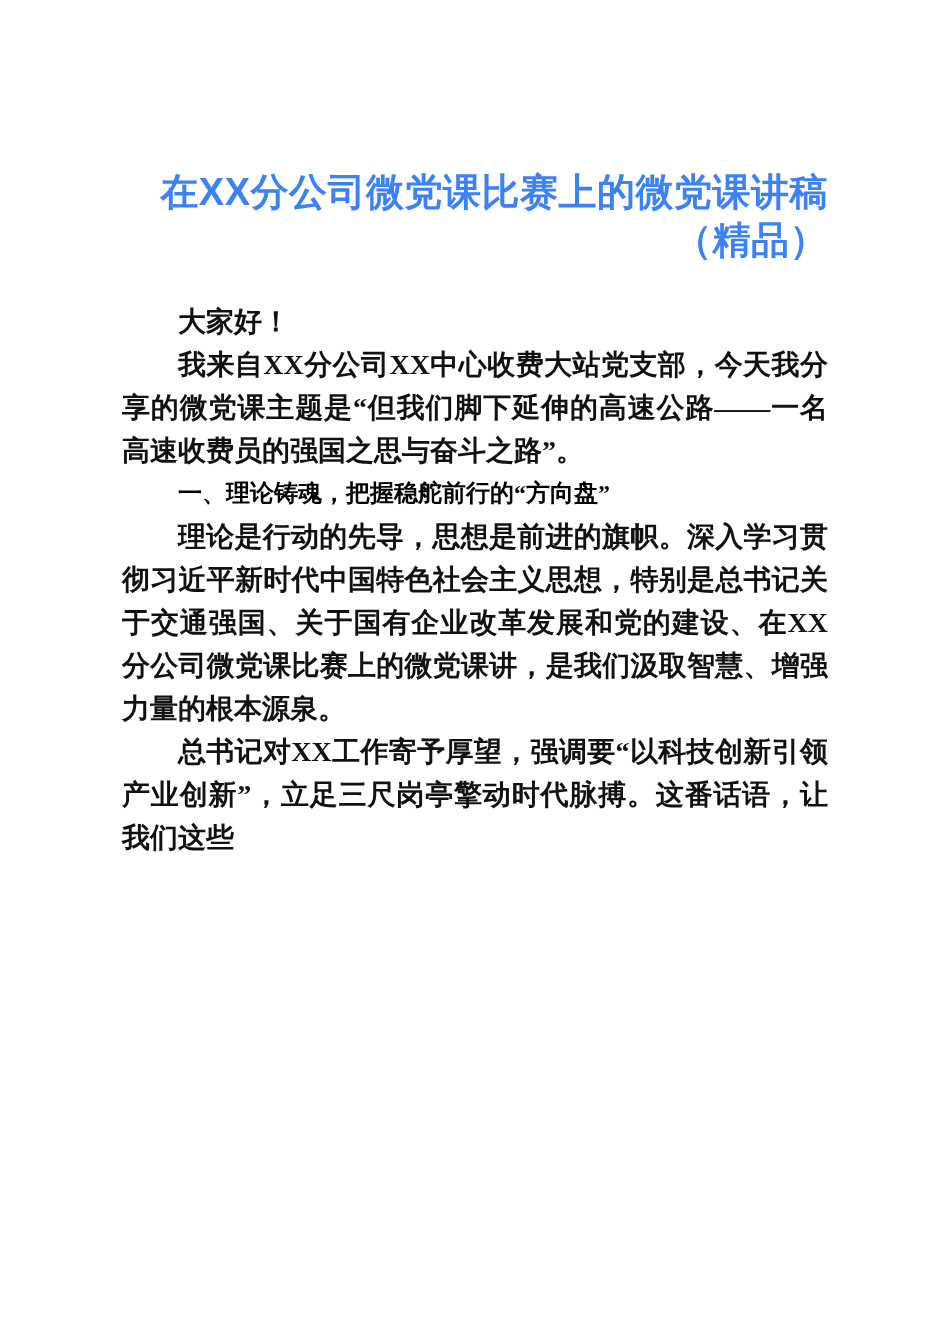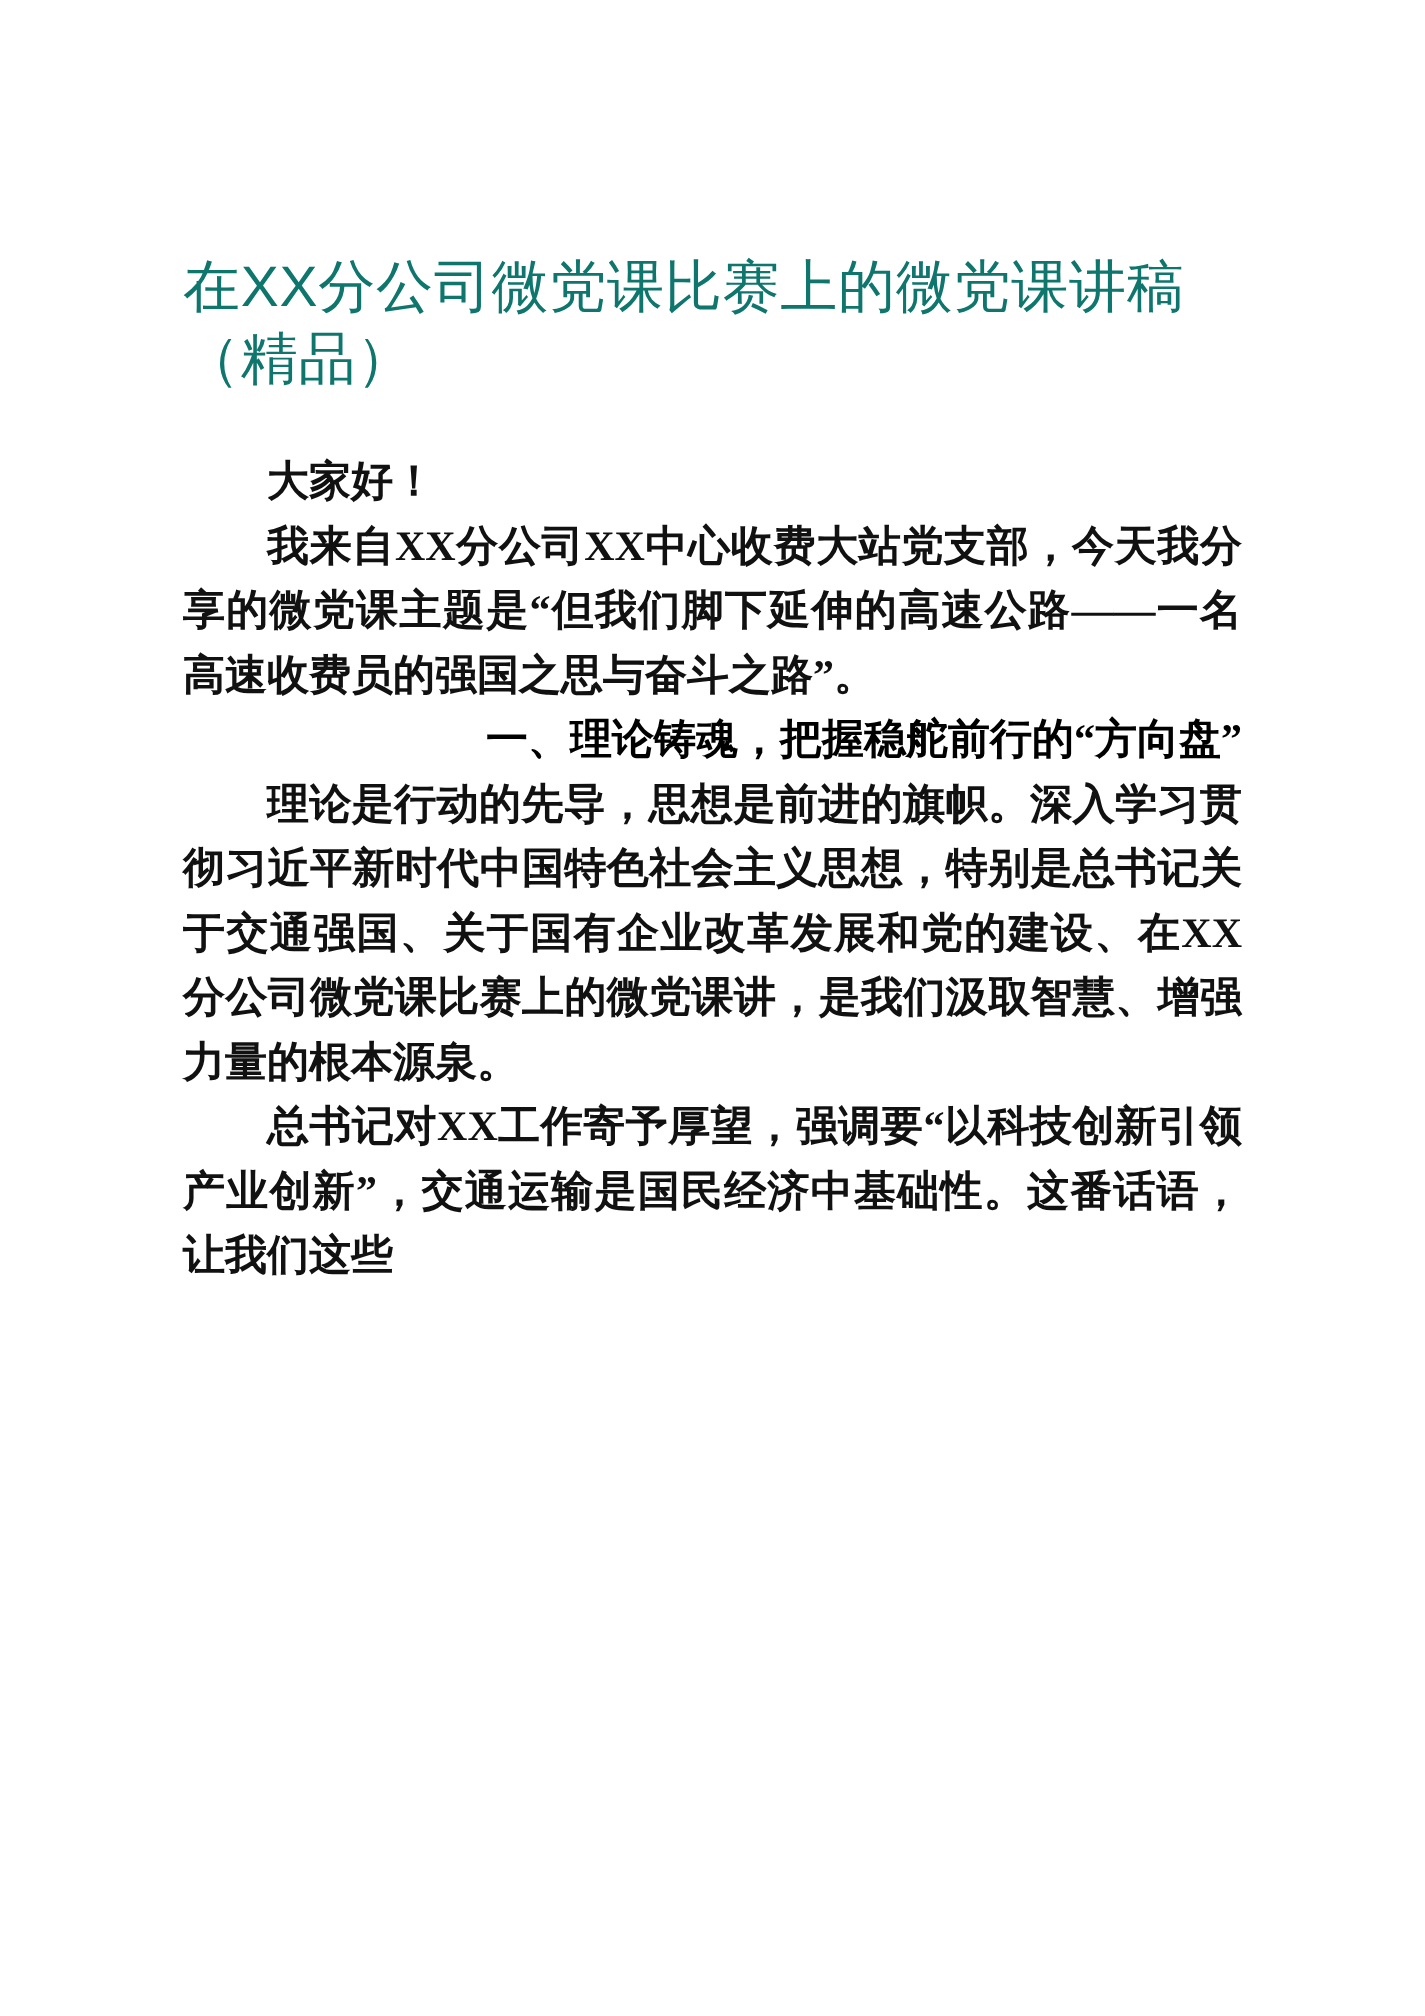--- a/index.html
+++ b/index.html
@@ -29,27 +29,27 @@
     left: 122px;
     top: 0;
     width: 706px;
   }
 
   
   .doc-title {
     margin: 0;
     padding: 0;
     font-family: "Liberation Sans", "DejaVu Sans", sans-serif;
-    font-weight: normal;
+    font-weight: bold;
     font-size: 38px;
     line-height: 48px;
-    text-align: left;
+    text-align: right;
     letter-spacing: 0.5px;
     padding-top: 168px;
-    color: #0f766e;
+    color: #3b82f6;
     text-rendering: optimizeLegibility;
   }
 
   
   .body-block {
     margin-top: 36px;
   }
 
   p.para {
     margin: 0;
@@ -71,24 +71,24 @@
 
   p.noindent {
     text-indent: 0;
   }
 
   h2.section-heading {
     margin: 0;
     padding: 0;
     font-family: "Liberation Serif", "DejaVu Serif", serif;
     font-weight: bold;
-    font-size: 28px;
+    font-size: 24px;
     line-height: 43px;
     text-indent: 56px;
-    text-align: right;
+    text-align: left;
     color: #000000;
   }
 
   
   .scan-tint {
     position: absolute;
     inset: 0;
     pointer-events: none;
     background: transparent;
   }
@@ -108,18 +108,18 @@
 
       <p class="para indent">大家好！</p>
 
       <p class="para indent">我来自XX分公司XX中心收费大站党支部，今天我分享的微党课主题是“但我们脚下延伸的高速公路——一名高速收费员的强国之思与奋斗之路”。</p>
 
 
       <h2 class="section-heading">一、理论铸魂，把握稳舵前行的“方向盘”</h2>
 
       <p class="para indent">理论是行动的先导，思想是前进的旗帜。深入学习贯彻习近平新时代中国特色社会主义思想，特别是总书记关于交通强国、关于国有企业改革发展和党的建设、在XX分公司微党课比赛上的微党课讲，是我们汲取智慧、增强力量的根本源泉。</p>
 
-      <p class="para indent">总书记对XX工作寄予厚望，强调要“以科技创新引领产业创新”，交通运输是国民经济中基础性。这番话语，让我们这些</p>
+      <p class="para indent">总书记对XX工作寄予厚望，强调要“以科技创新引领产业创新”，立足三尺岗亭擎动时代脉搏。这番话语，让我们这些</p>
 
     </div>
   </div>
   <div class="scan-tint"></div>
 </div>
 
 </body></html>

